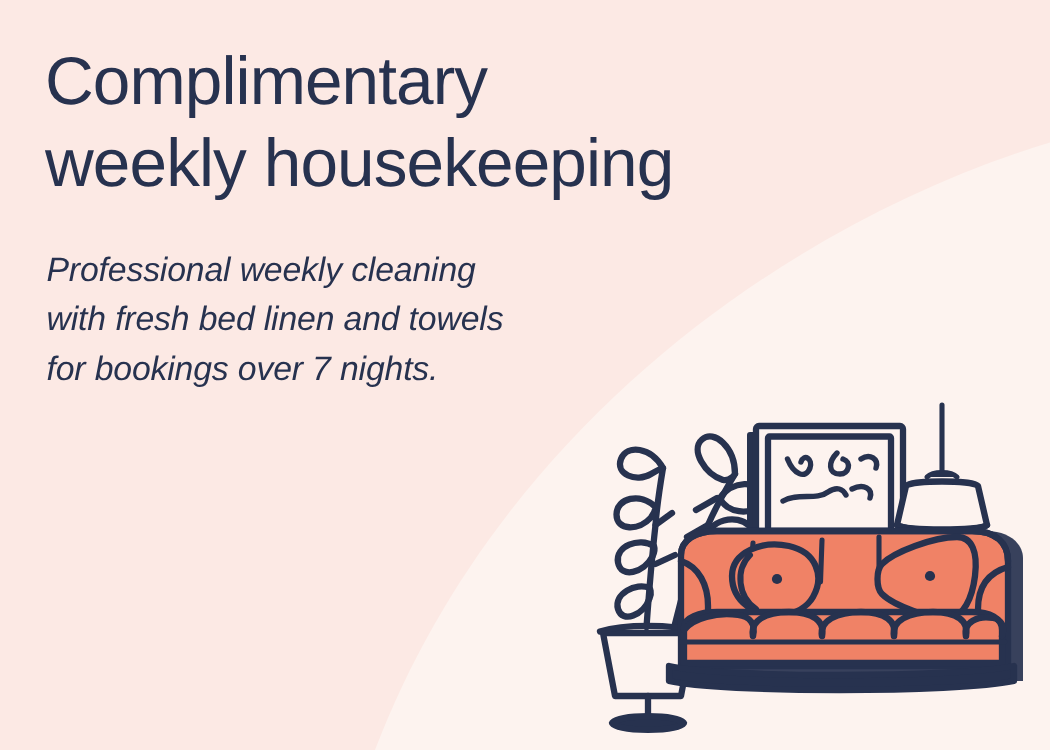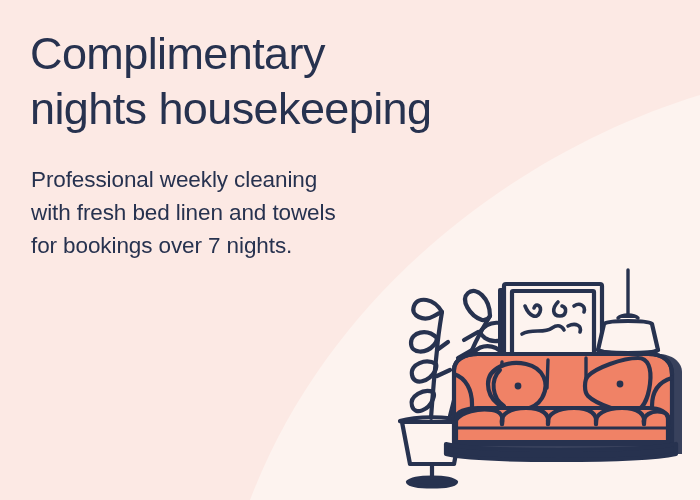--- a/index.html
+++ b/index.html
@@ -59,20 +59,21 @@
     left: 31px;
     top: 163px;
     width: 430px;
     margin: 0;
     color: #27324F;
     font-size: 22.5px;
     line-height: 33px;
     font-weight: 400;
     letter-spacing: -0.1px;
     white-space: pre-line;
+    font-style: italic;
   }
 
   .logo {
     position: absolute;
     left: 31px;
     top: 423px;
     display: flex;
     align-items: center;
     gap: 11px;
   }
@@ -112,21 +113,21 @@
 <div class="banner">
 
   <svg class="bg-wedge" viewBox="0 0 700 500" preserveAspectRatio="none" aria-hidden="true">
     <rect x="0" y="0" width="700" height="500" fill="#FCE9E4"></rect>
     <path d="M700,95 C520,150 330,290 250,500 L700,500 Z" fill="#FDF3EF"></path>
   </svg>
 
   <div class="content">
 
     <h1 class="headline">Complimentary
-nights housekeeping</h1>
+weekly housekeeping</h1>
 
     <p class="subcopy">Professional weekly cleaning
 with fresh bed linen and towels
 for bookings over 7 nights.</p>
 
 
     <svg class="illustration" viewBox="0 0 310 242" aria-hidden="true">
       <g fill="none" stroke="#27324F" stroke-width="4.2" stroke-linecap="round" stroke-linejoin="round">
 
         <g>

